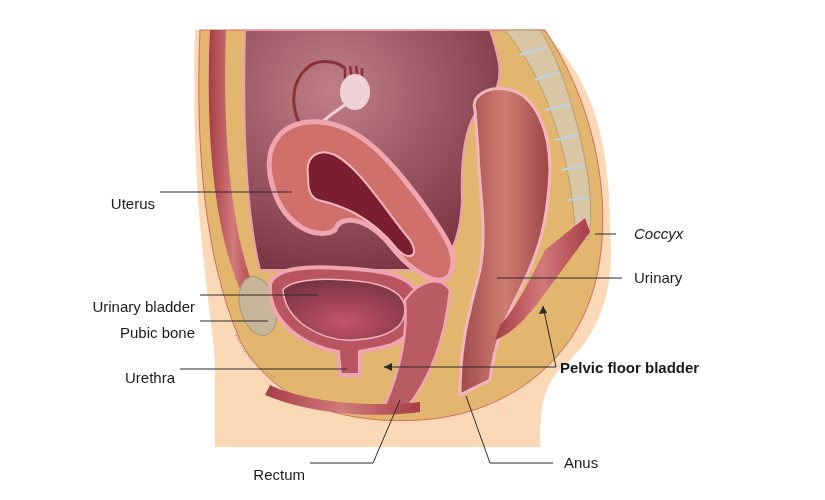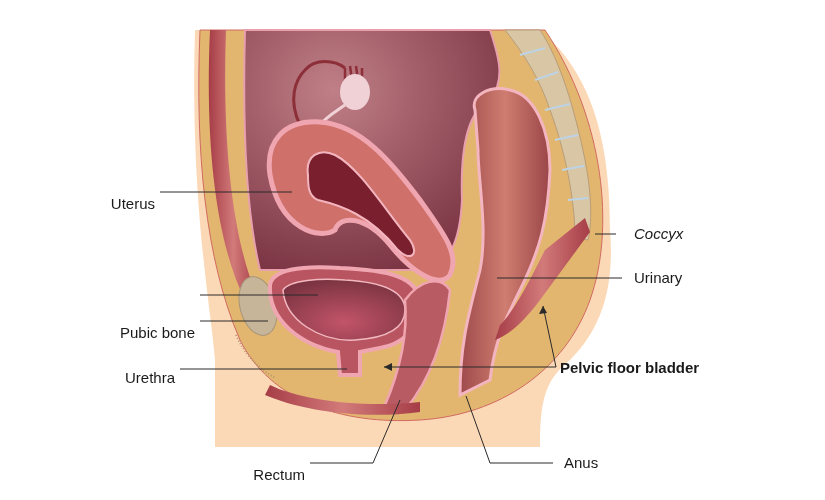--- a/index.html
+++ b/index.html
@@ -98,20 +98,21 @@
       <line x1="497" y1="278" x2="622" y2="278"></line>
       <polyline points="384,367 556,367 543,306"></polyline>
       <polyline points="310,463 373,463 400,400"></polyline>
       <polyline points="553,463 490,463 466,396"></polyline>
     </g>
     <polygon points="384,367 392,363 392,371" fill="#2a2a2a"></polygon>
     <polygon points="543,306 539,314 547,313" fill="#2a2a2a"></polygon>
   </svg>
 
   <div class="lbl right" style="left:60px;top:183px;width:95px;">Uterus</div>
+  <div class="lbl right" style="left:40px;top:286px;width:155px;">Urinary bladder</div>
   <div class="lbl right" style="left:60px;top:357px;width:115px;">Urethra</div>
   <div class="lbl right" style="left:60px;top:312px;width:135px;">Pubic bone</div>
   <div class="lbl right" style="left:200px;top:454px;width:105px;">Rectum</div>
   <div class="lbl" style="left:564px;top:454px;">Anus</div>
   <div class="lbl" style="left:634px;top:225px;font-style:italic;">Coccyx</div>
   <div class="lbl" style="left:634px;top:269px;">Urinary</div>
   <div class="lbl bold" style="left:560px;top:359px;">Pelvic floor bladder</div>
 </div>
 
 </body></html>

